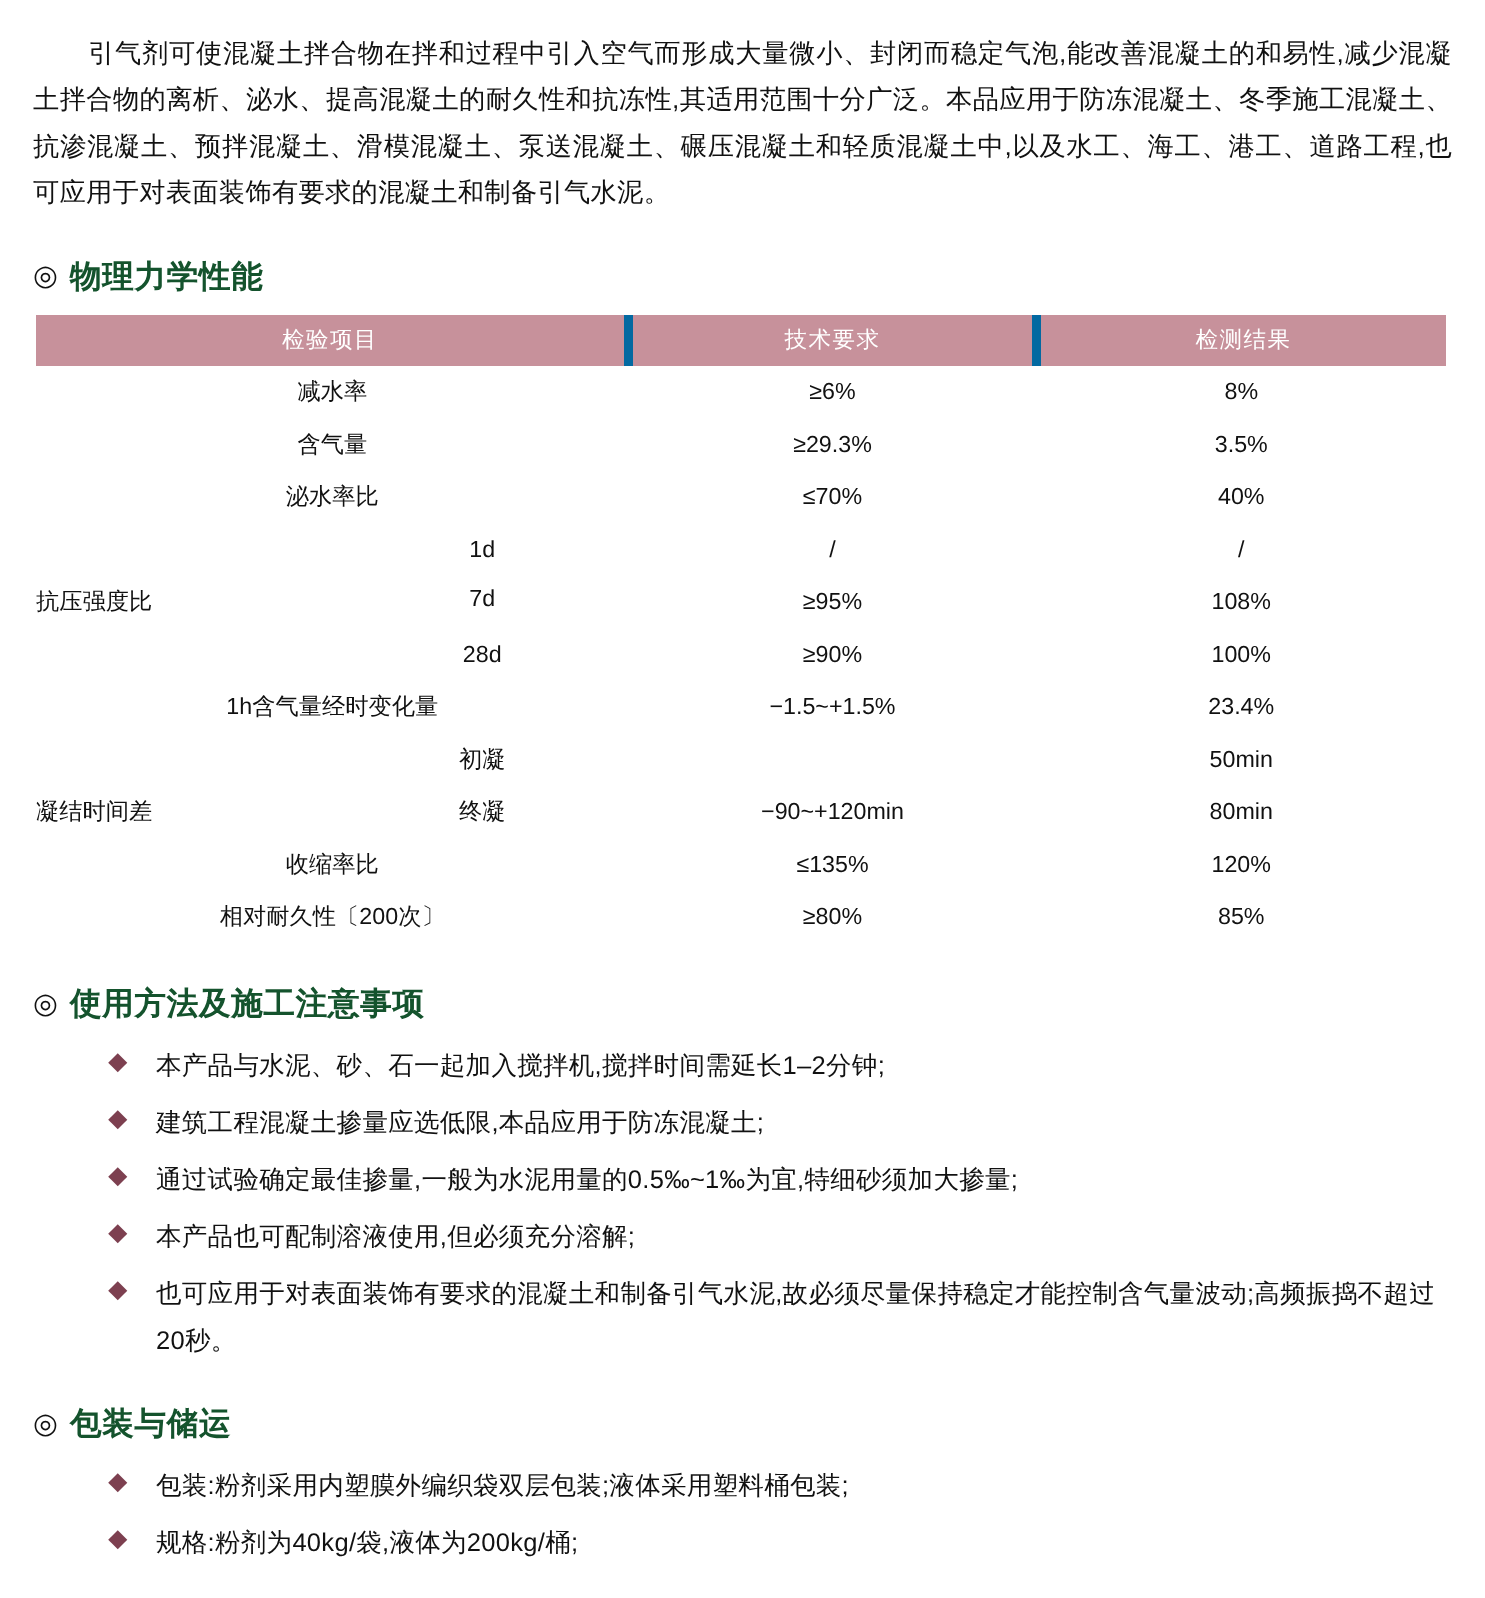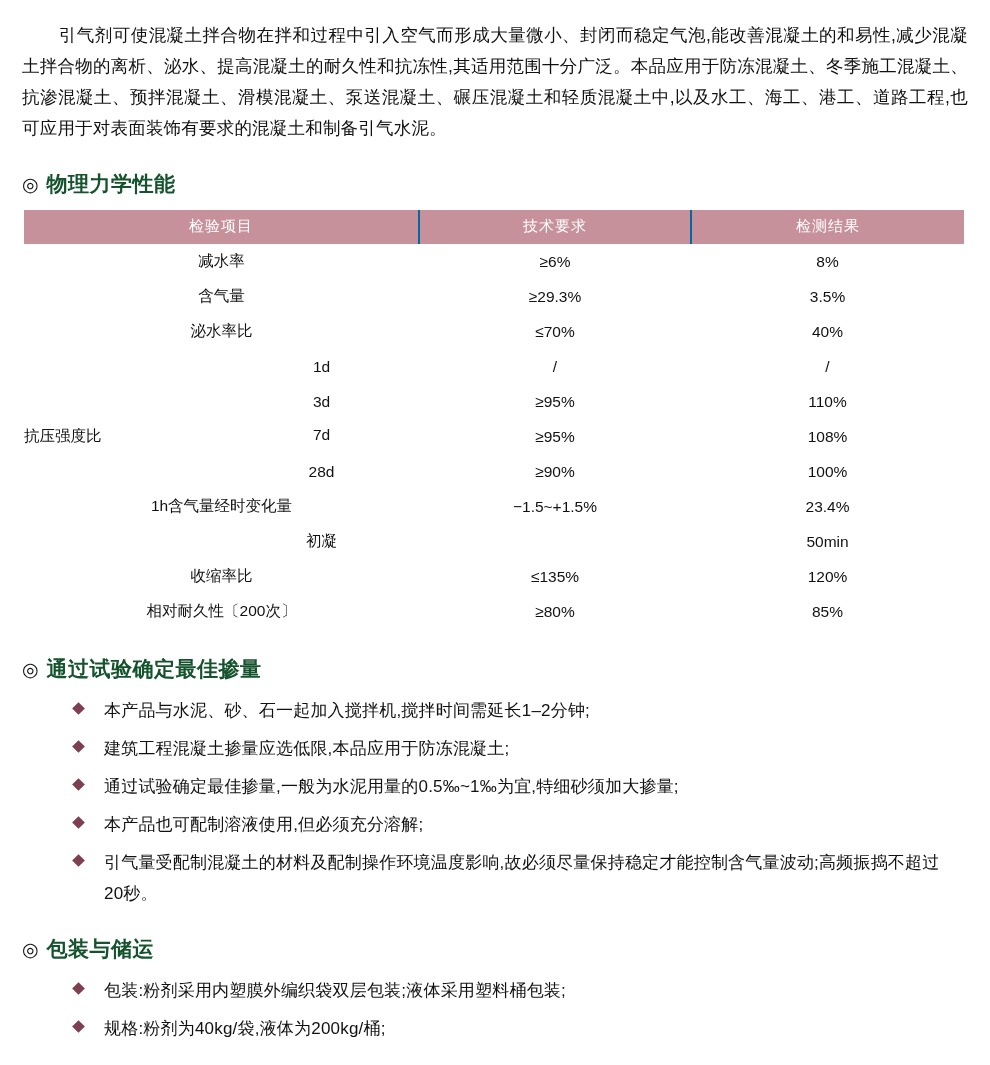--- a/index.html
+++ b/index.html
@@ -57,21 +57,21 @@
     border-collapse: collapse;
     table-layout: fixed;
     margin-left: 2px;
   }
   table.spec th {
     background: #c7919b;
     color: #ffffff;
     font-size: 15px;
     font-weight: normal;
     padding: 7px 0 8px 0;
-    border-right: 2px solid #0369a1;
+    border-right: 6px solid #0369a1;
     letter-spacing: 1px;
   }
   table.spec th:last-child { border-right: none; }
   table.spec td {
     font-size: 15.5px;
     text-align: center;
     padding: 5px 0;
     color: #111;
     height: 25px;
   }
@@ -157,30 +157,20 @@
             <span class="a"></span>
             <span class="b">1d</span>
           </span>
         </td>
         <td>/</td>
         <td>/</td>
       </tr>
       <tr>
         <td>
           <span class="split">
-            <span class="a"></span>
-            <span class="b">3d</span>
-          </span>
-        </td>
-        <td>≥95%</td>
-        <td>110%</td>
-      </tr>
-      <tr>
-        <td>
-          <span class="split">
             <span class="a">抗压强度比</span>
             <span class="b">7d</span>
           </span>
         </td>
         <td>≥95%</td>
         <td>108%</td>
       </tr>
       <tr>
         <td>
           <span class="split">
@@ -201,37 +191,47 @@
       <tr>
         <td>
           <span class="split">
             <span class="a"></span>
             <span class="b">初凝</span>
           </span>
         </td>
         <td></td>
         <td>50min</td>
       </tr>
+      <tr>
+        <td>
+          <span class="split">
+            <span class="a">凝结时间差</span>
+            <span class="b">终凝</span>
+          </span>
+        </td>
+        <td>−90~+120min</td>
+        <td>80min</td>
+      </tr>
 
       <tr>
         <td class="rowlabel">收缩率比</td>
         <td>≤135%</td>
         <td>120%</td>
       </tr>
       <tr>
         <td class="rowlabel">相对耐久性〔200次〕</td>
         <td>≥80%</td>
         <td>85%</td>
       </tr>
     </tbody>
   </table>
 
   <div class="section-head">
     <span class="marker">◎</span>
-    <span class="stitle">通过试验确定最佳掺量</span>
+    <span class="stitle">使用方法及施工注意事项</span>
   </div>
 
   <ul class="bullets">
     <li>
         <span class="dia"></span>
         <span class="txt">本产品与水泥、砂、石一起加入搅拌机,搅拌时间需延长1–2分钟;</span>
       </li>
     <li>
         <span class="dia"></span>
         <span class="txt">建筑工程混凝土掺量应选低限,本品应用于防冻混凝土;</span>
@@ -239,21 +239,21 @@
     <li>
         <span class="dia"></span>
         <span class="txt">通过试验确定最佳掺量,一般为水泥用量的0.5‰~1‰为宜,特细砂须加大掺量;</span>
       </li>
     <li>
         <span class="dia"></span>
         <span class="txt">本产品也可配制溶液使用,但必须充分溶解;</span>
       </li>
     <li>
         <span class="dia"></span>
-        <span class="txt">引气量受配制混凝土的材料及配制操作环境温度影响,故必须尽量保持稳定才能控制含气量波动;高频振捣不超过20秒。</span>
+        <span class="txt">也可应用于对表面装饰有要求的混凝土和制备引气水泥,故必须尽量保持稳定才能控制含气量波动;高频振捣不超过20秒。</span>
       </li>
   </ul>
 
   <div class="section-head">
     <span class="marker">◎</span>
     <span class="stitle">包装与储运</span>
   </div>
 
   <ul class="bullets">
     <li>

